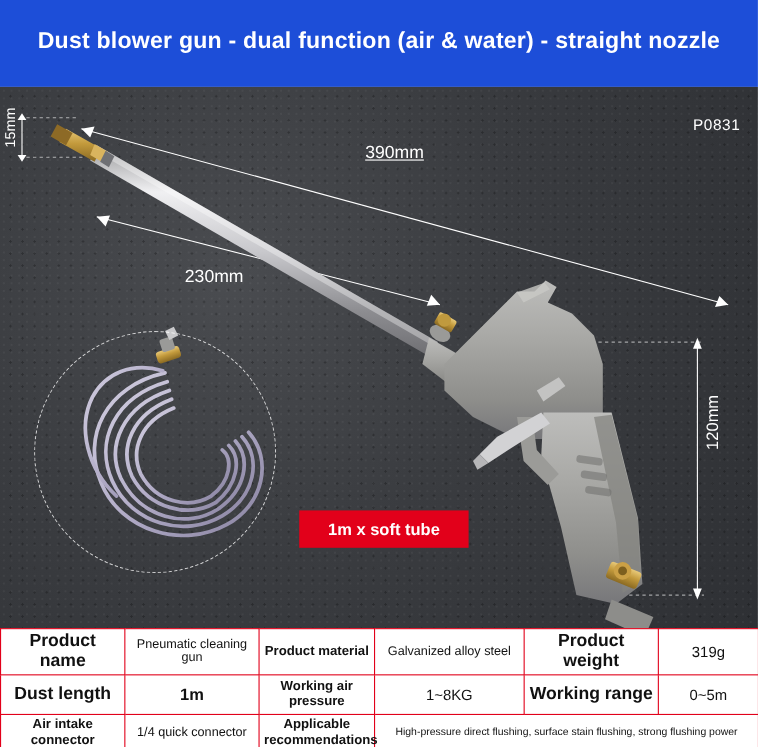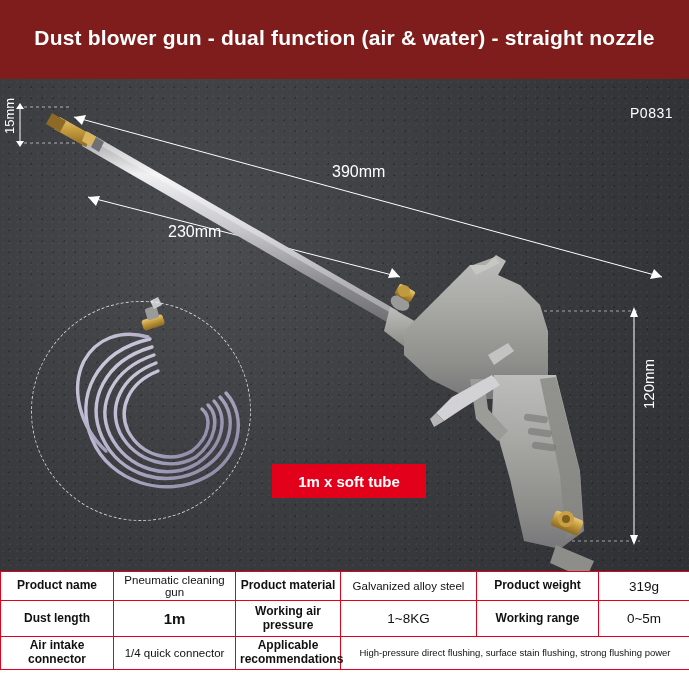--- a/index.html
+++ b/index.html
@@ -12,21 +12,21 @@
     height: 679px;
     font-family: "Liberation Sans", sans-serif;
     overflow: hidden;
     position: relative;
   }
 
   
   .banner {
     width: 689px;
     height: 79px;
-    background: #7f1d1d;
+    background: #1d4ed8;
     color: #ffffff;
     display: flex;
     align-items: center;
     justify-content: center;
     text-align: center;
     box-sizing: border-box;
     padding: 2px 30px 6px 30px;
   }
   .banner-title {
     font-size: 21px;
@@ -80,22 +80,22 @@
   }
 
   
   .dim {
     position: absolute;
     color: #ffffff;
     font-size: 16px;
     z-index: 6;
     white-space: nowrap;
   }
-  .dim-390 { left: 332px; top: 84px; }
-  .dim-230 { left: 168px; top: 144px; }
+  .dim-390 { left: 332px; top: 52px; text-decoration: underline; }
+  .dim-230 { left: 168px; top: 164px; }
   .dim-15 {
     left: 2px;
     top: 20px;
     font-size: 13px;
     transform: rotate(-90deg);
     transform-origin: left top;
     top: 55px;
   }
   .dim-120 {
     left: 640px;
@@ -157,21 +157,21 @@
     border: 1px solid #e2001a;
     box-sizing: border-box;
     padding: 2px 4px;
     vertical-align: middle;
     text-align: center;
     color: #111111;
   }
   .k {
     color: #e2001a;
     font-weight: bold;
-    font-size: 12px;
+    font-size: 16px;
     line-height: 1.15;
   }
   .k-sm { font-size: 12px; }
   .v { font-size: 11.5px; }
   .v-lg { font-size: 15px; font-weight: bold; }
   .v-md { font-size: 13.5px; }
   .v-sm { font-size: 9.5px; }
 </style>
 </head>
 <body>

